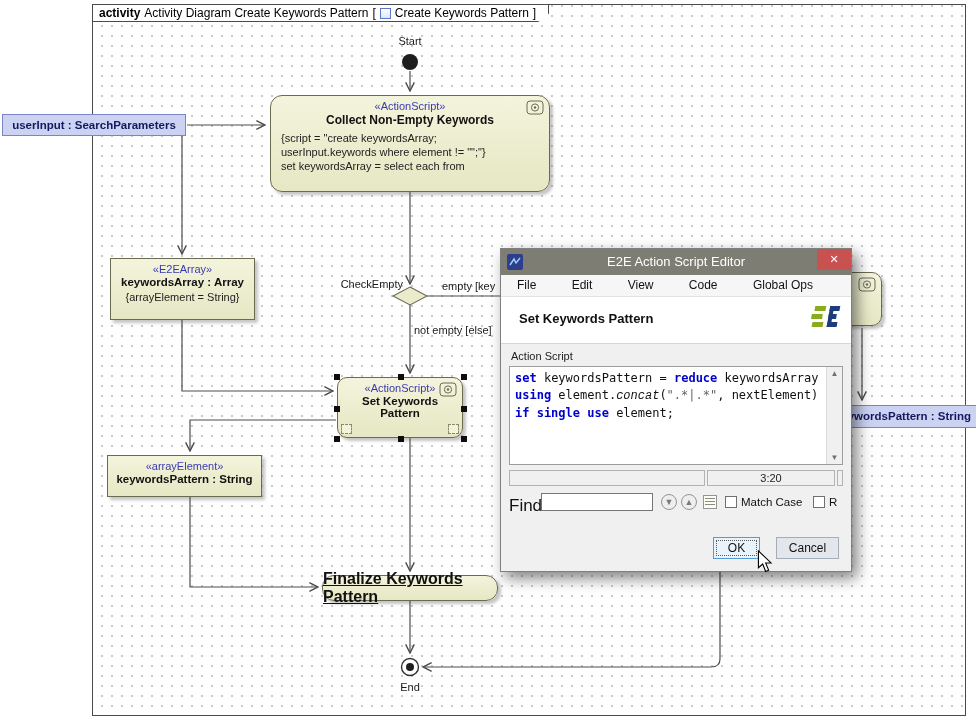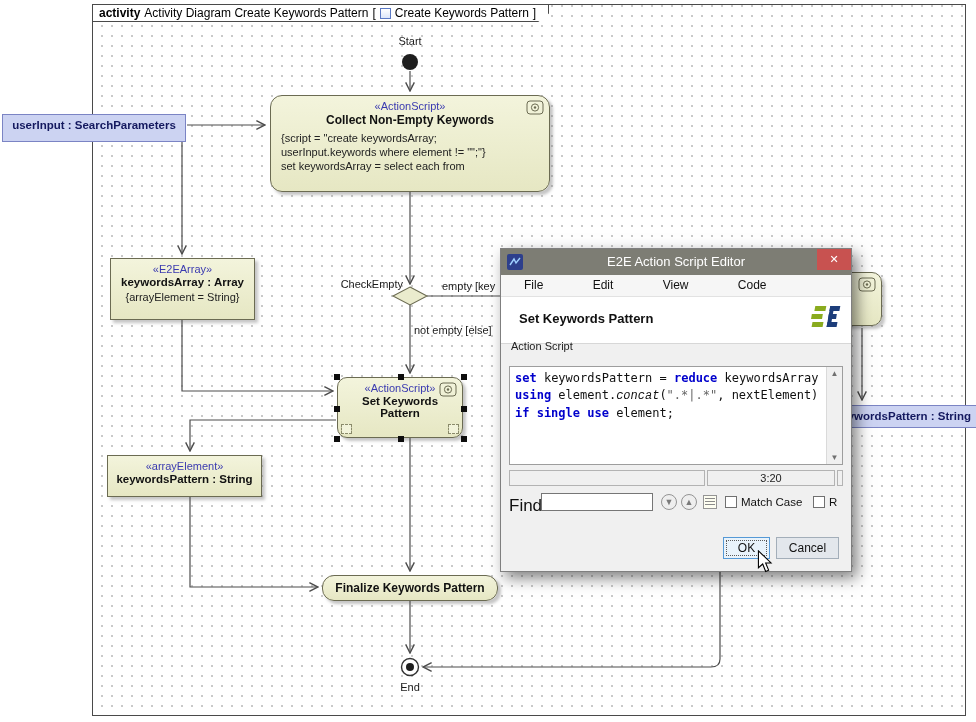--- a/index.html
+++ b/index.html
@@ -25,45 +25,45 @@
   .stereo{color:#3a3ab0;font-size:11px;text-align:center;margin-top:4px;}
   .ntitle{font-weight:bold;font-size:11.5px;text-align:center;margin-top:1px;color:#111;}
   .constraint{font-size:11px;text-align:center;margin-top:3px;color:#222;}
   .collect{left:270px;top:95px;width:280px;height:97px;}
   .collect .ntitle{font-size:12px;}
   .script{font-size:11px;line-height:14px;margin:4px 0 0 10px;color:#222;}
   .karray{left:110px;top:258px;width:145px;height:62px;}
   .setact{left:337px;top:377px;width:126px;height:61px;border-radius:10px;}
   .kbuffer{left:107px;top:455px;width:155px;height:42px;}
   .finalize{left:322px;top:575px;width:176px;height:26px;display:flex;align-items:center;justify-content:center;
-    font-weight:bold;font-size:12px;}
+    font-weight:bold;font-size:16px;text-decoration:underline;}
   .raction{left:836px;top:272px;width:46px;height:54px;border-radius:10px;}
   .obj{position:absolute;background:#ccd3f2;border:1px solid #7b84c4;color:#14195f;font-weight:bold;
     font-size:11.5px;text-align:center;box-sizing:border-box;z-index:2;white-space:nowrap;overflow:hidden;}
-  .userinput{left:2px;top:114px;width:184px;height:28px;line-height:20px;}
+  .userinput{left:2px;top:114px;width:184px;height:22px;line-height:20px;}
   .rbuffer{left:812px;top:405px;width:182px;height:23px;line-height:21px;}
   .corner-icon{position:absolute;top:4px;right:5px;}
   .elabel{position:absolute;font-size:11px;color:#1b1b1b;z-index:2;white-space:nowrap;}
   .hnd{position:absolute;width:6px;height:6px;background:#0d0d0d;z-index:4;}
   .mini{position:absolute;width:9px;height:8px;border:1px dashed #8a8a6a;background:#f2f3da;z-index:4;}
 
   
   .dlg{position:absolute;left:500px;top:248px;width:350px;height:322px;background:#f0f0f0;
     border:1px solid #7f7f7f;box-shadow:5px 6px 14px rgba(0,0,0,.5);z-index:10;box-sizing:content-box;}
   .tbar{position:relative;height:26px;background:#7d7d74;}
   .tbar .ttl{color:#fff;font-size:13px;text-align:center;line-height:26px;}
   .dlg-icon{position:absolute;left:6px;top:5px;}
   .close{position:absolute;right:0;top:0;width:34px;height:21px;background:#c85250;color:#fff;
     font-size:11px;text-align:center;line-height:21px;cursor:default;}
   .menubar{height:21px;background:#f6f6f6;border-bottom:1px solid #e2e2e2;font-size:12px;color:#111;}
-  .menubar span{display:inline-block;padding:3px 23px;}
+  .menubar span{display:inline-block;padding:3px 16px;}
   .hdr{position:relative;height:46px;background:#fff;border-bottom:1px solid #d7d7d7;}
   .hdr .htitle{position:absolute;left:18px;top:14px;font-weight:bold;font-size:13px;color:#111;}
   .hdr .logo{position:absolute;right:10px;top:5px;}
-  .edlabel{position:absolute;left:10px;top:91px;font-size:11px;color:#222;}
+  .edlabel{position:absolute;left:10px;top:101px;font-size:11px;color:#222;}
   .ed{position:absolute;left:8px;top:117px;width:334px;height:99px;background:#fff;border:1px solid #9d9d9d;box-sizing:border-box;}
   .ed .code{position:absolute;left:0;top:0;right:16px;bottom:0;padding:3px 5px;overflow:hidden;
     font-family:"DejaVu Sans Mono",monospace;font-size:12px;line-height:17px;color:#111;white-space:pre;}
   .tok-kw{color:#0000cc;font-weight:bold;margin-top:16px;}
   .tok-pl{color:#111;}
   .tok-it{color:#111;font-style:italic;font-family:Liberation Mono, monospace;}
   .tok-str{color:#666;}
   .ed .sb{position:absolute;right:0;top:0;bottom:0;width:16px;background:#f0f0f0;border-left:1px solid #dadada;
     display:flex;flex-direction:column;justify-content:space-between;align-items:center;padding:2px 0;
     font-size:8px;color:#707070;box-sizing:border-box;}
@@ -77,21 +77,21 @@
   .circbtn{position:absolute;top:245px;width:16px;height:16px;border:1px solid #949494;border-radius:50%;
     background:#eee;color:#7a7a7a;font-size:9px;text-align:center;line-height:14px;box-sizing:border-box;}
   .cb-down{left:160px;} .cb-up{left:180px;}
   .hlbtn{position:absolute;left:202px;top:246px;width:14px;height:14px;border:1px solid #949494;background:#fdfdf0;box-sizing:border-box;}
   .hlbtn i{display:block;height:1px;background:#8a8a8a;margin:2px 1px 0 1px;}
   .cbx{position:absolute;top:247px;width:12px;height:12px;border:1px solid #707070;background:#fff;box-sizing:border-box;}
   .cbx1{left:224px;} .cbx2{left:312px;}
   .cblabel{position:absolute;top:247px;font-size:11.5px;color:#111;white-space:nowrap;}
   .cbl1{left:240px;} .cbl2{left:328px;}
   .btn{position:absolute;top:288px;height:22px;font-size:12px;text-align:center;line-height:20px;box-sizing:border-box;color:#111;}
-  .ok{left:222px;width:47px;background:#e9f3fb;border:1px solid #5599d6;outline:1px dotted #5a5a5a;outline-offset:-4px;}
+  .ok{left:212px;width:47px;background:#e9f3fb;border:1px solid #5599d6;outline:1px dotted #5a5a5a;outline-offset:-4px;}
   .cancel{left:275px;width:63px;background:#e3e7ec;border:1px solid #a3aeb9;}
 
   .cursor{position:absolute;left:757px;top:550px;z-index:40;pointer-events:none;}
 </style>
 </head>
 <body>
 <div id="canvas">
 
   <div class="frame"></div>
   <div class="frame-tab">

